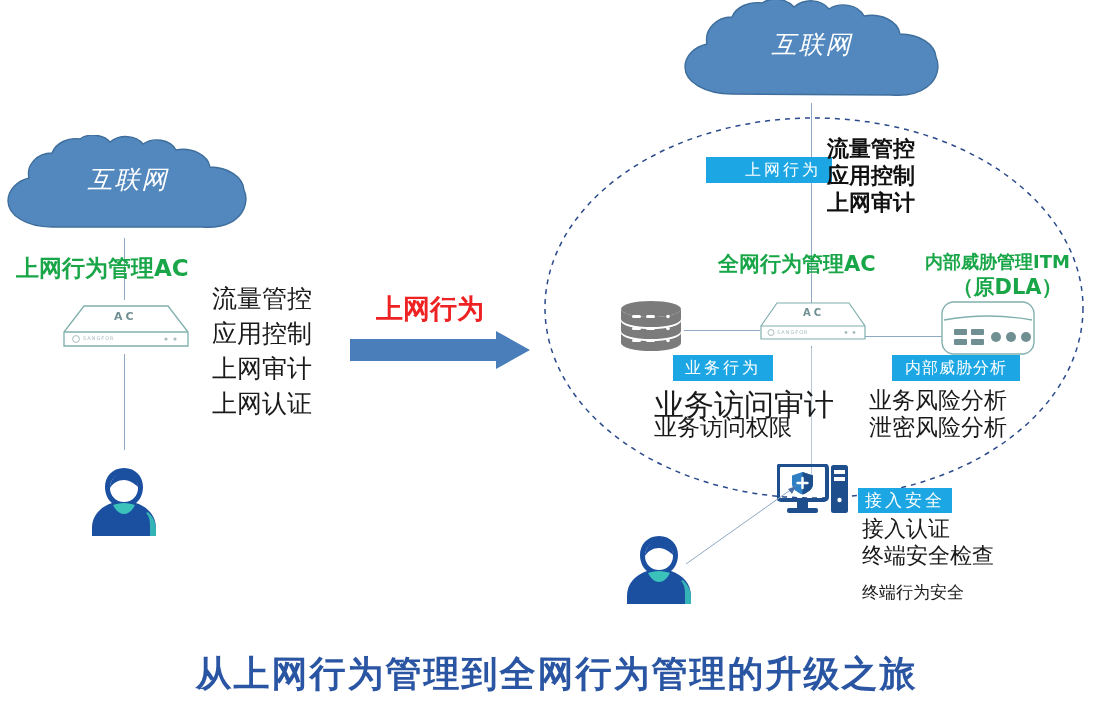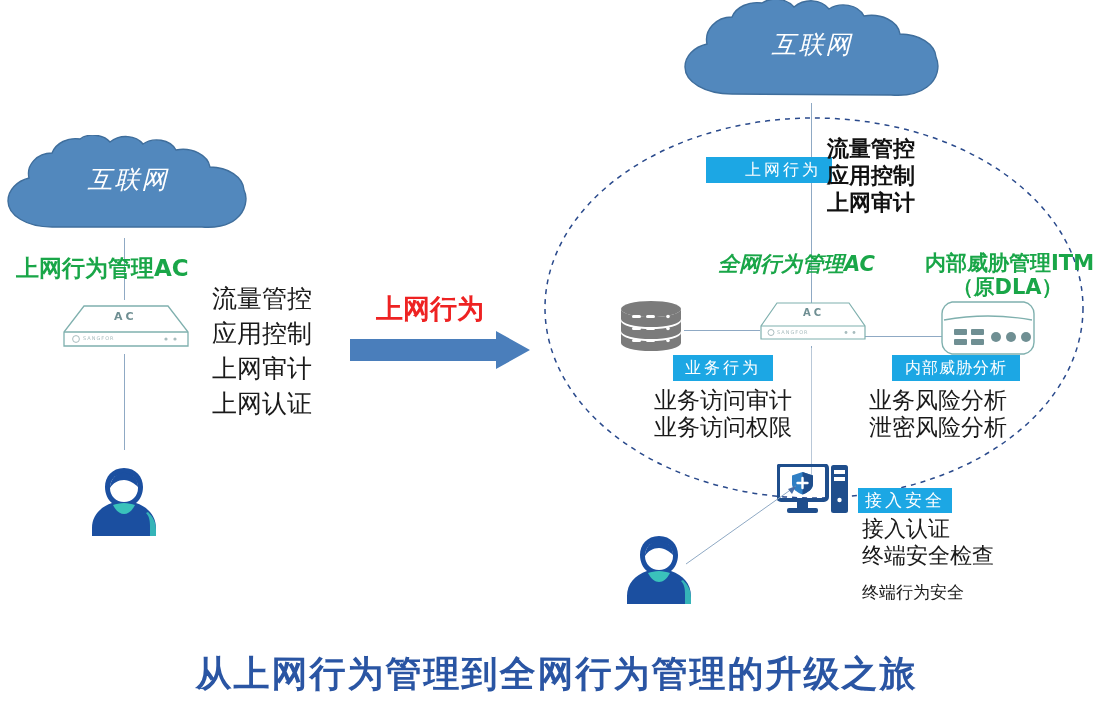--- a/index.html
+++ b/index.html
@@ -188,23 +188,23 @@
   </div>
 
   <div class="vline" style="left:811px; top:103px; height:212px;"></div>
 
   <div class="blue-tag" style="left:706px; top:157px; width:98px; height:26px; font-size:16px;padding-left:28px;">上网行为</div>
 
   <div class="feat-bold" style="left:827px; top:136px; font-size:22px;">流量管控</div>
   <div class="feat-bold" style="left:827px; top:163px; font-size:22px;">应用控制</div>
   <div class="feat-bold" style="left:827px; top:190px; font-size:22px;">上网审计</div>
 
-  <div class="green-title" style="left:718px; top:253px; font-size:21px;font-style:italic;">全网行为管理AC</div>
-
-  <div class="green-title" style="left:925px; top:252px; font-size:21px; text-align:center; width:165px;">内部威胁管理ITM</div>
+  <div class="green-title" style="left:718px; top:253px; font-size:21px;">全网行为管理AC</div>
+
+  <div class="green-title" style="left:925px; top:252px; font-size:18px; text-align:left; width:165px;">内部威胁管理ITM</div>
   <div class="green-title" style="left:925px; top:276px; font-size:21px; text-align:center; width:165px;">（原DLA）</div>
 
   <div class="hline" style="left:684px; top:330px; width:76px;"></div>
 
   <div class="hline" style="left:862px; top:336px; width:80px;"></div>
 
   <div class="vline" style="left:811px; top:346px; height:132px;"></div>
 
   <div class="abs" style="left:618px; top:300px; width:66px; height:58px;">
     <svg width="66" height="58" viewBox="0 0 66 58">
@@ -252,21 +252,21 @@
         <circle cx="56" cy="37" r="5"></circle>
         <circle cx="71" cy="37" r="5"></circle>
         <circle cx="86" cy="37" r="5"></circle>
       </g>
     </svg>
   </div>
 
   <div class="vline" style="left:811px; top:348px; height:128px; background:#b9c8d8;"></div>
 
   <div class="blue-tag" style="left:673px; top:355px; width:100px; height:26px; font-size:16px;">业务行为</div>
-  <div class="feat-reg" style="left:654px; top:387px; font-size:23px;">业务访问审计</div>
+  <div class="feat-reg" style="left:654px; top:387px; font-size:30px;">业务访问审计</div>
   <div class="feat-reg" style="left:654px; top:414px; font-size:23px;">业务访问权限</div>
 
   <div class="blue-tag" style="left:892px; top:355px; width:128px; height:26px; font-size:16px; letter-spacing:1px;">内部威胁分析</div>
   <div class="feat-reg" style="left:869px; top:387px; font-size:23px;">业务风险分析</div>
   <div class="feat-reg" style="left:869px; top:414px; font-size:23px;">泄密风险分析</div>
 
   <div class="abs" style="left:777px; top:464px; width:72px; height:52px;">
     <svg width="72" height="52" viewBox="0 0 72 52">
       <rect x="1" y="1" width="49" height="35" rx="3" fill="none" stroke="#1f4e8c" stroke-width="4"></rect>
       <rect x="20" y="37" width="11" height="7" fill="#1f4e8c"></rect>

